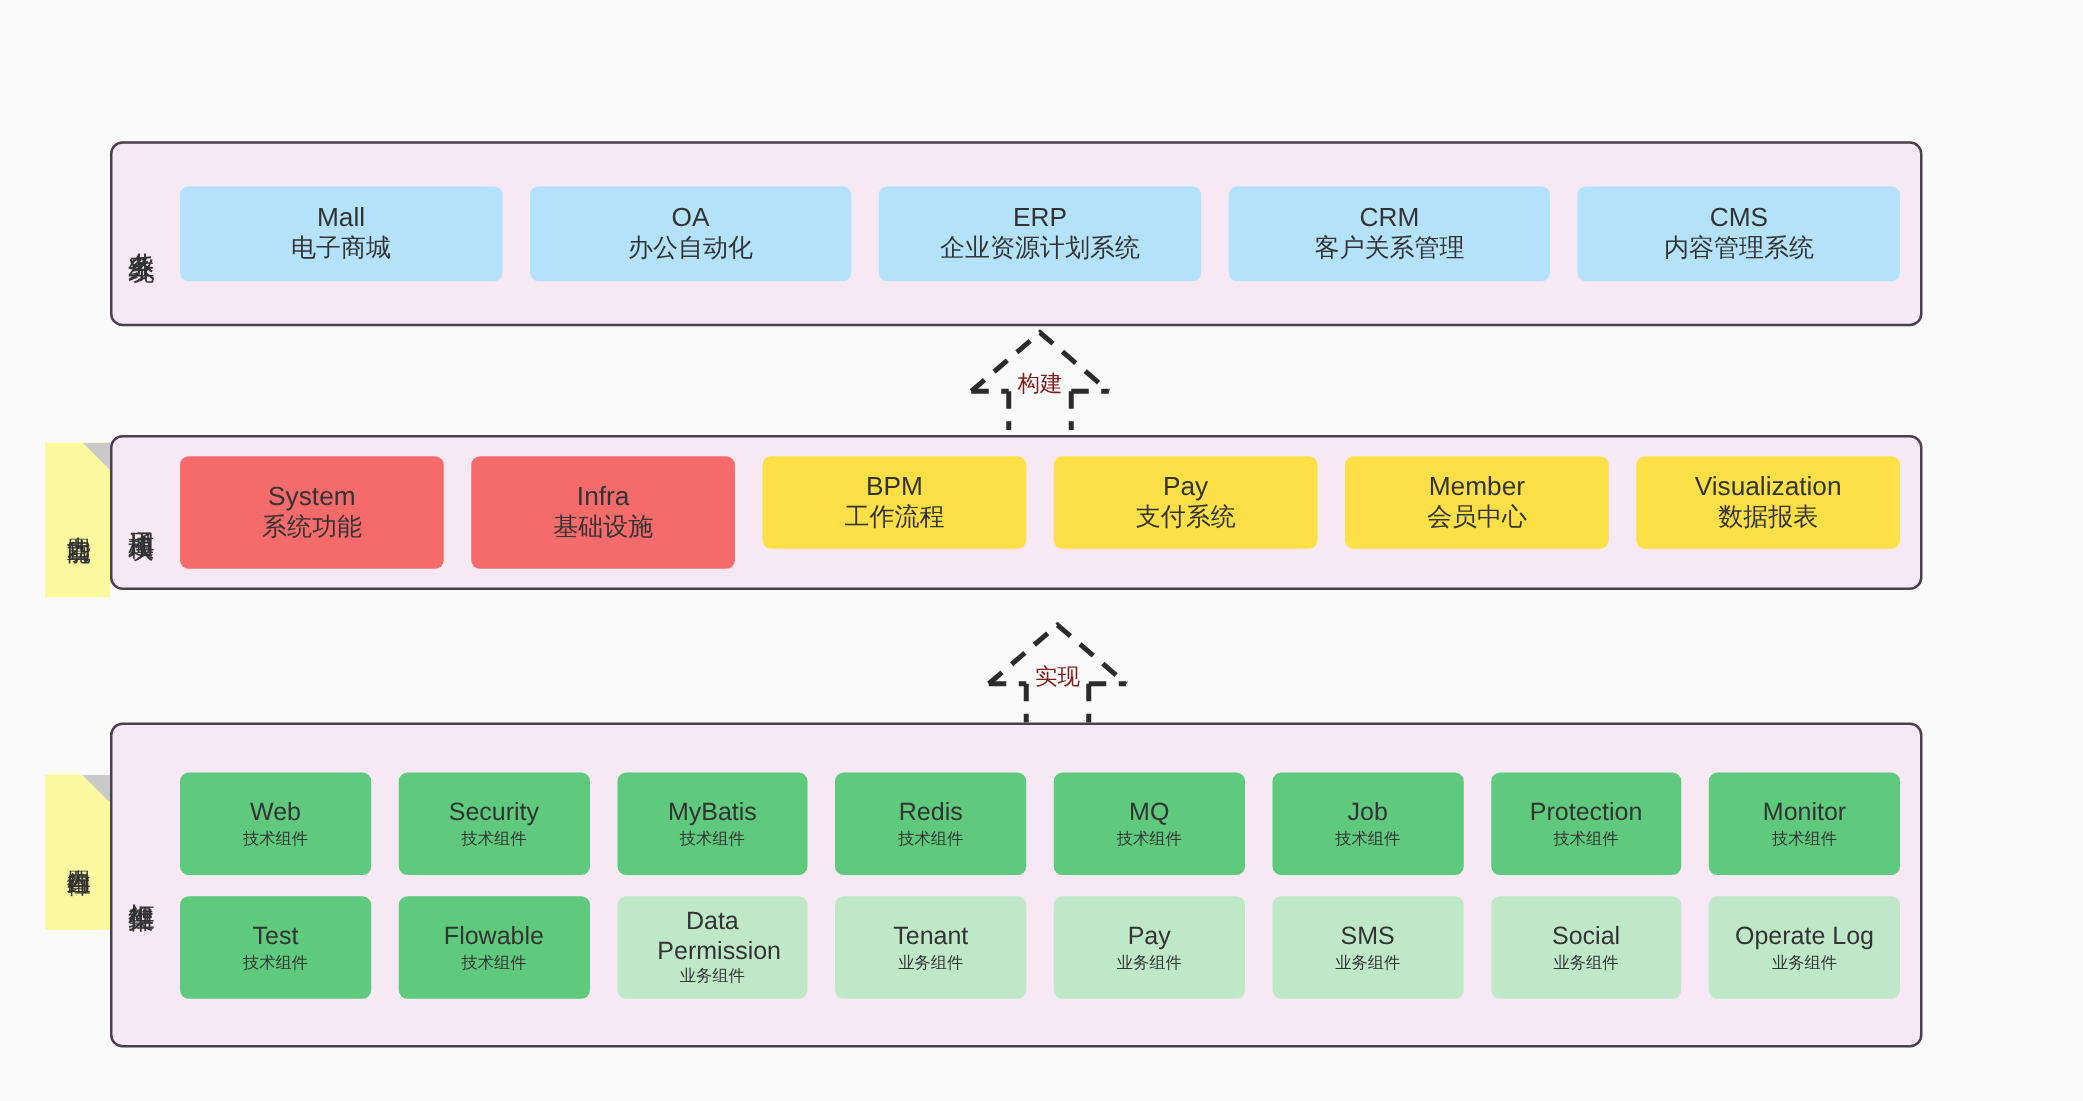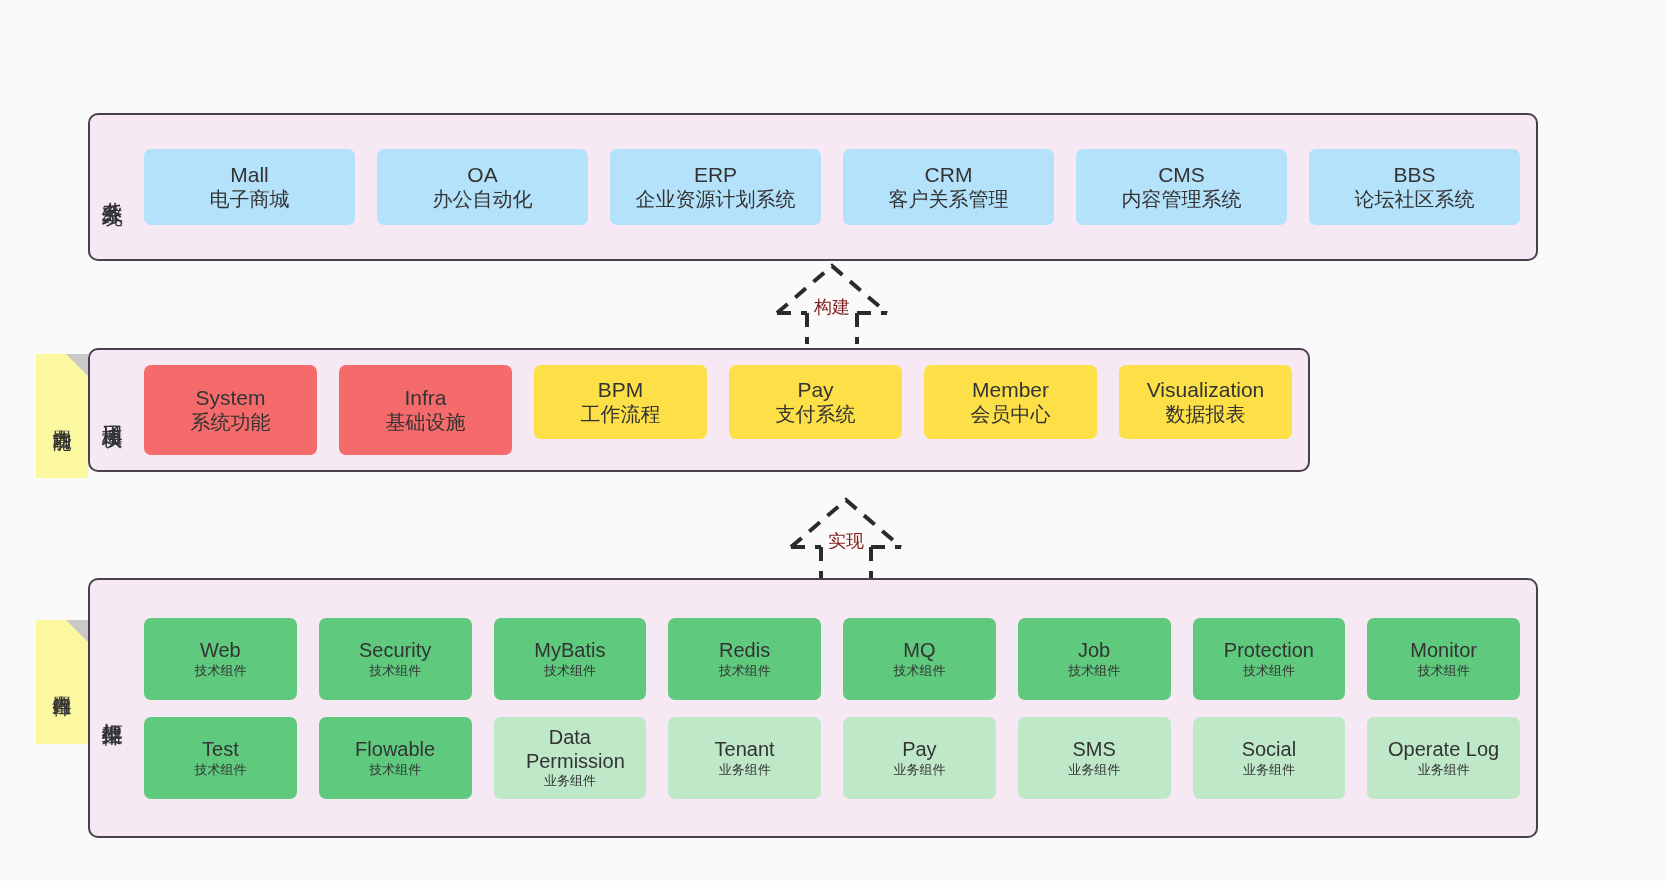--- a/index.html
+++ b/index.html
@@ -151,43 +151,39 @@
           <span class="t2">企业资源计划系统</span>
         </div>
         <div class="card biz-card">
           <span class="t1">CRM</span>
           <span class="t2">客户关系管理</span>
         </div>
         <div class="card biz-card">
           <span class="t1">CMS</span>
           <span class="t2">内容管理系统</span>
         </div>
-        <div class="card biz-card">
-          <span class="t1">BBS</span>
-          <span class="t2">论坛社区系统</span>
-        </div>
       </div>
     </div>
   </div>
 
   <svg class="arrow" style="left:752px; top:258px; width:160px; height:88px;" viewBox="0 0 160 88">
     <polyline points="25,55 80,8 135,55" fill="none" stroke="#2b2b2b" stroke-width="4" stroke-dasharray="14,10" stroke-linecap="butt" stroke-linejoin="miter"></polyline>
     <polyline points="25,55 55,55" fill="none" stroke="#2b2b2b" stroke-width="4" stroke-dasharray="14,10"></polyline>
     <polyline points="105,55 135,55" fill="none" stroke="#2b2b2b" stroke-width="4" stroke-dasharray="14,10"></polyline>
     <polyline points="55,55 55,86" fill="none" stroke="#2b2b2b" stroke-width="4" stroke-dasharray="14,10"></polyline>
     <polyline points="105,55 105,86" fill="none" stroke="#2b2b2b" stroke-width="4" stroke-dasharray="14,10"></polyline>
   </svg>
   <div class="arrow-label" style="left:814px; top:295px;">构建</div>
 
   <div class="note" style="left:36px; top:354px; width:52px; height:124px;">
     <span class="fold"></span>
     <span>内置功能</span>
   </div>
 
-  <div class="layer layer-mod" style="left:88px; top:348px; width:1222px; height:124px;">
+  <div class="layer layer-mod" style="left:88px; top:348px; width:1450px; height:124px;">
     <div class="layer-title">通用模块</div>
     <div class="layer-body">
       <div class="row">
         <div class="card mod-strong">
           <span class="t1">System</span>
           <span class="t2">系统功能</span>
         </div>
         <div class="card mod-strong">
           <span class="t1">Infra</span>
           <span class="t2">基础设施</span>

